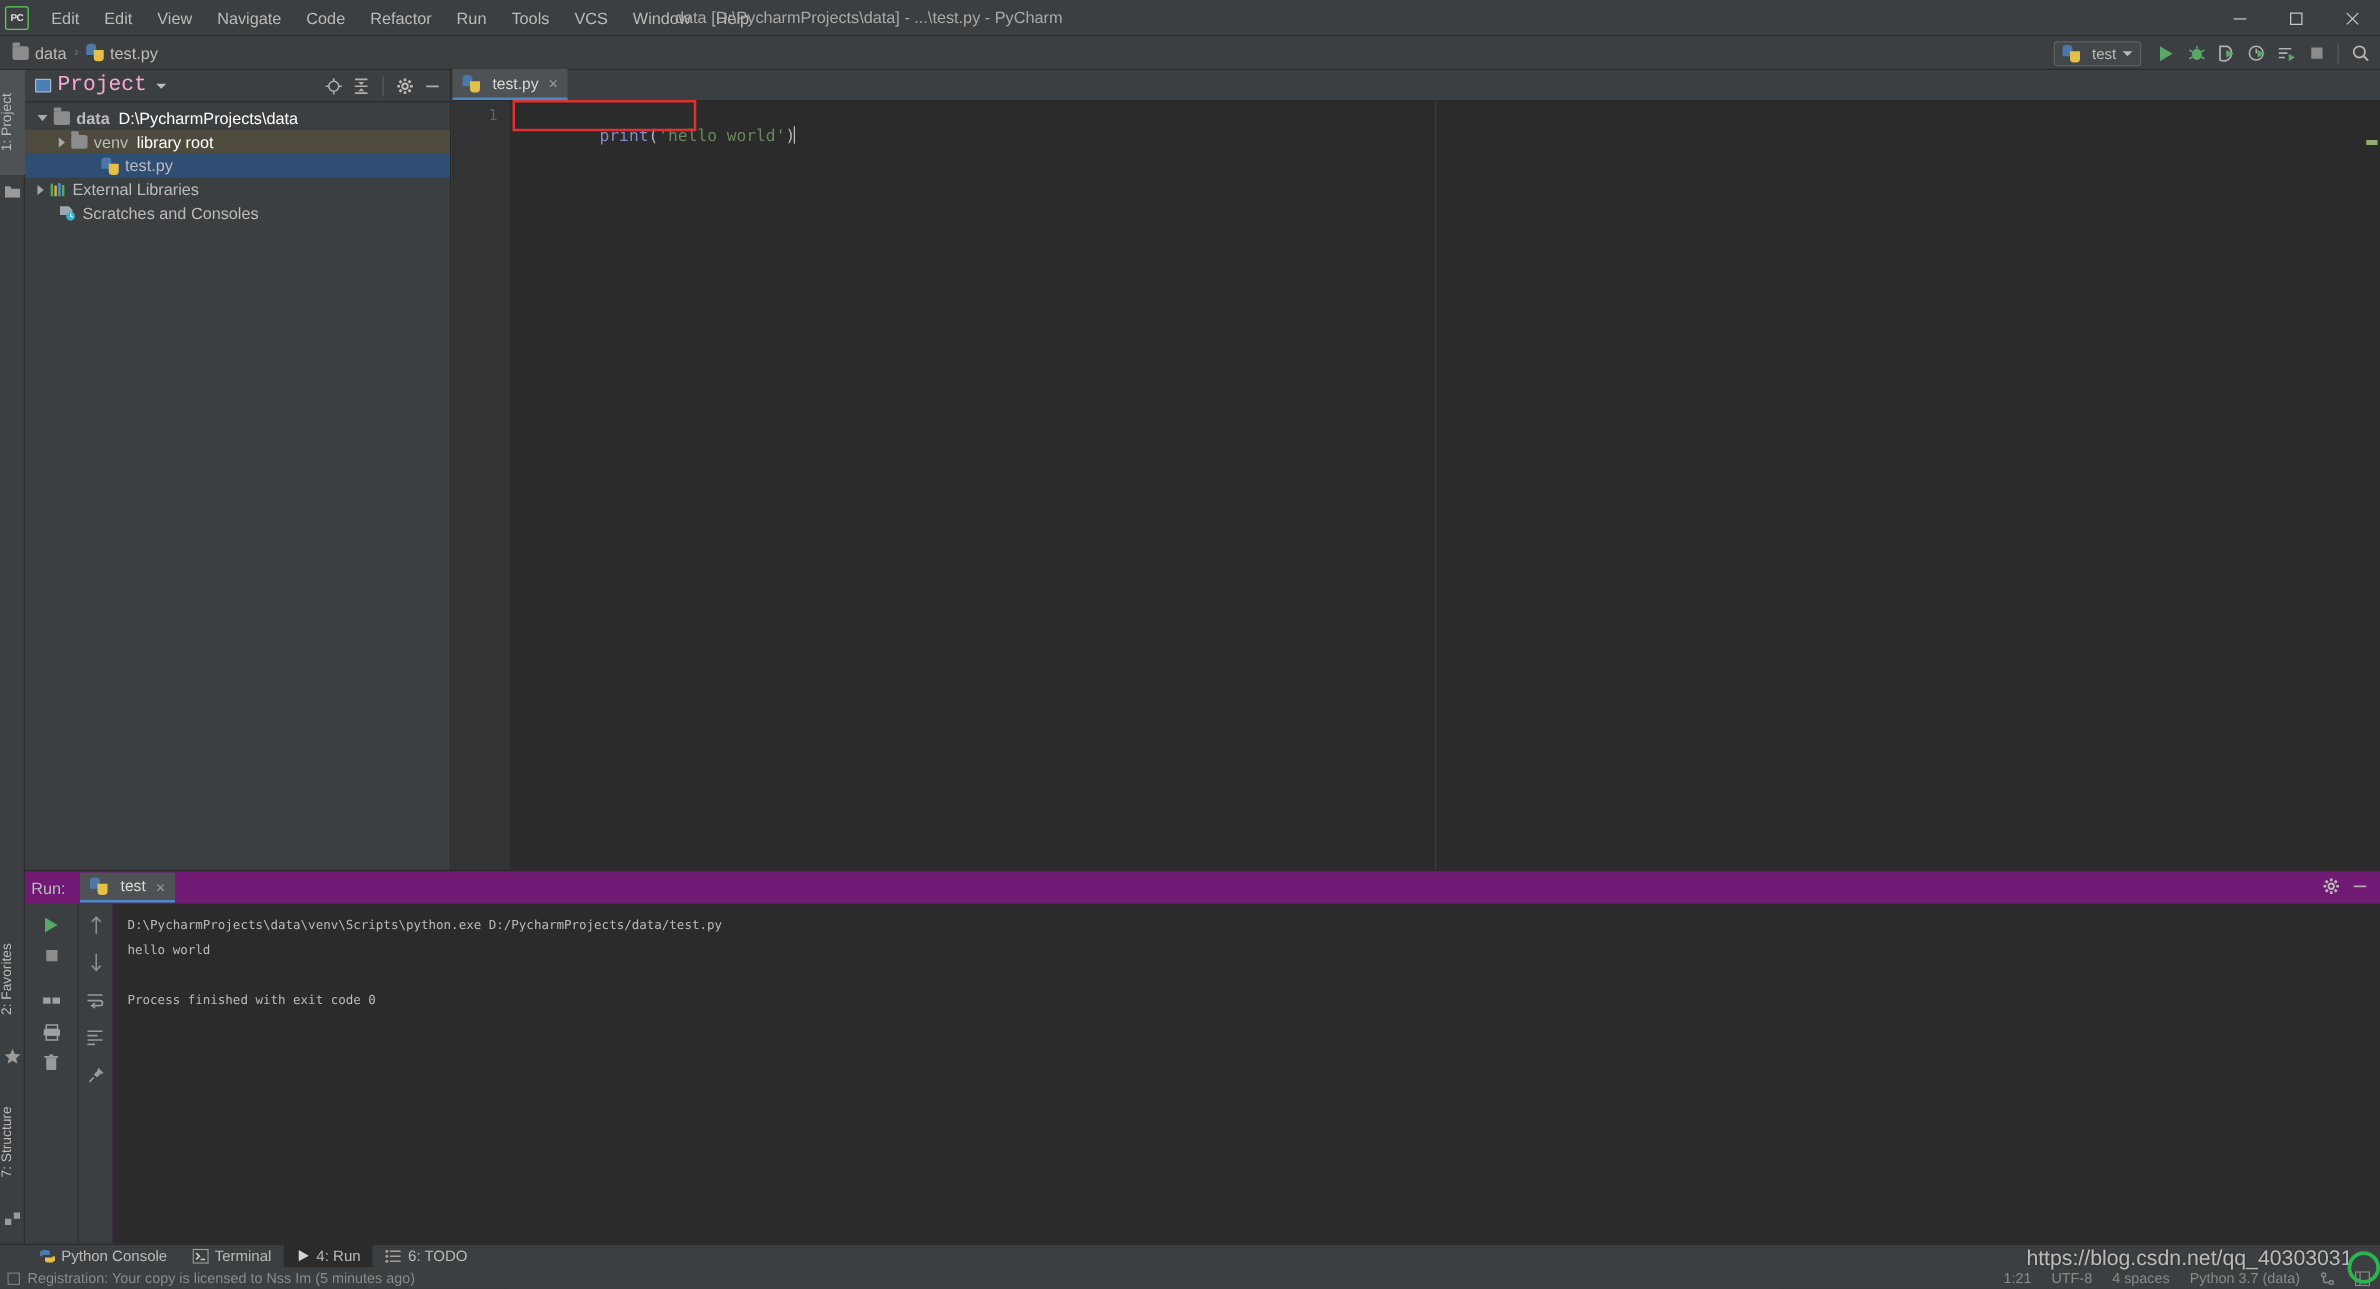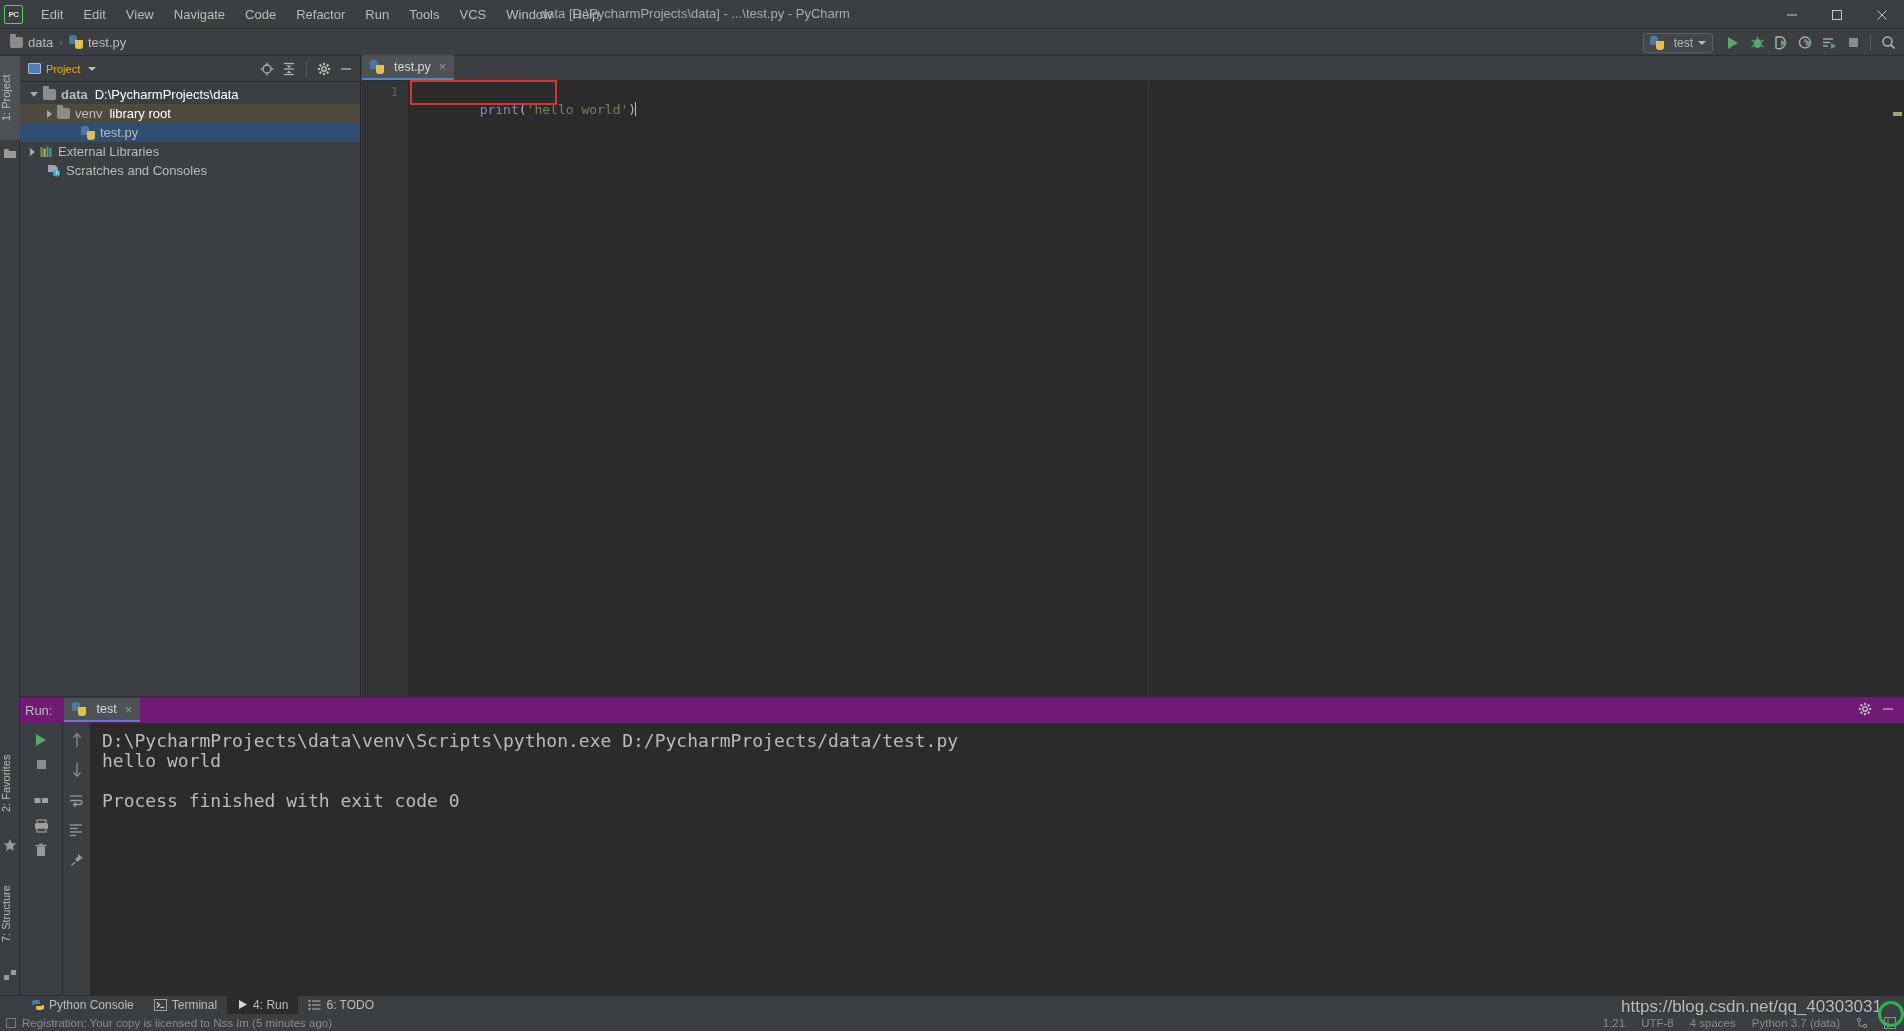--- a/index.html
+++ b/index.html
@@ -114,21 +114,21 @@
 
   
   .projpanel {
     position: absolute; top: 56px; left: 20px; width: 341px; height: 640px;
     background: #3c3f41; border-right: 1px solid #2b2b2b;
   }
   .proj-header {
     height: 26px; display: flex; align-items: center; padding: 0 4px;
     border-bottom: 1px solid #2b2b2b;
   }
-  .proj-title { font-size: 11px; color: #eab308; margin-left: 5px; }
+  .proj-title { font-size: 17px; color: #f9a8d4; margin-left: 5px; font-family: Liberation Mono, monospace; }
   .blue-sq {
     width: 13px; height: 11px; background: #4b7fb5; border: 1px solid #9fb9d0;
     border-radius: 1px; flex: none; margin-left: 4px;
   }
   .proj-hdr-icons { margin-left: auto; display: flex; align-items: center; gap: 2px; }
   .hico { width: 20px; height: 20px; display:flex; align-items:center; justify-content:center; }
 
   .tree { padding-top: 3px; font-size: 13px; }
   .trow {
     height: 19px; display: flex; align-items: center; padding-left: 10px;
@@ -239,21 +239,21 @@
     display: flex; flex-direction: column; align-items: center; gap: 2px;
     border-right: 1px solid #2b2b2b;
   }
   .run-sidebar2 {
     width: 27px; background: #3c3f41; flex: none; padding-top: 6px;
     display: flex; flex-direction: column; align-items: center; gap: 8px;
   }
   .sbtn { width: 22px; height: 22px; display:flex;align-items:center;justify-content:center; }
   .console {
     flex: 1; background: #2b2b2b; padding: 8px 0 0 12px;
-    font-family: "DejaVu Sans Mono", monospace; font-size: 18px;
+    font-family: "DejaVu Sans Mono", monospace; font-size: 10px;
     color: #bbbbbb; line-height: 20px; position: relative;
   }
   .console .blank { height: 20px; }
 
   
   .botbar {
     position: absolute; left: 0; right: 0; bottom: 17px; height: 19px;
     background: #3c3f41; display: flex; align-items: flex-end;
     border-top: 1px solid #2b2b2b; padding-left: 22px;
   }

